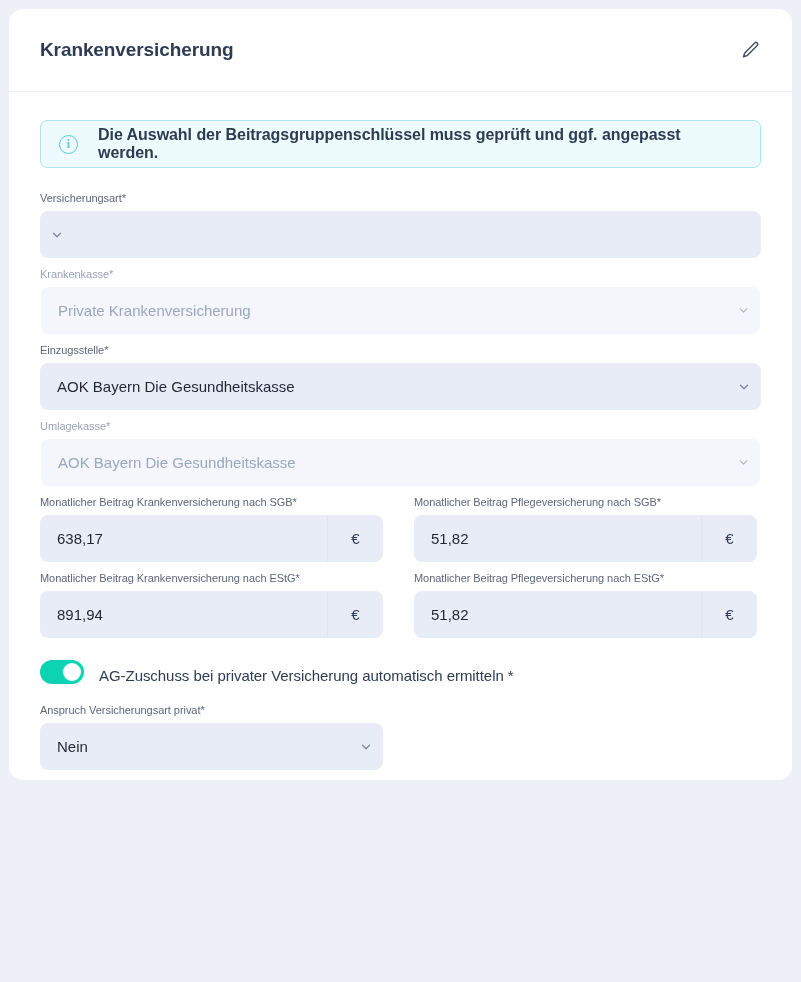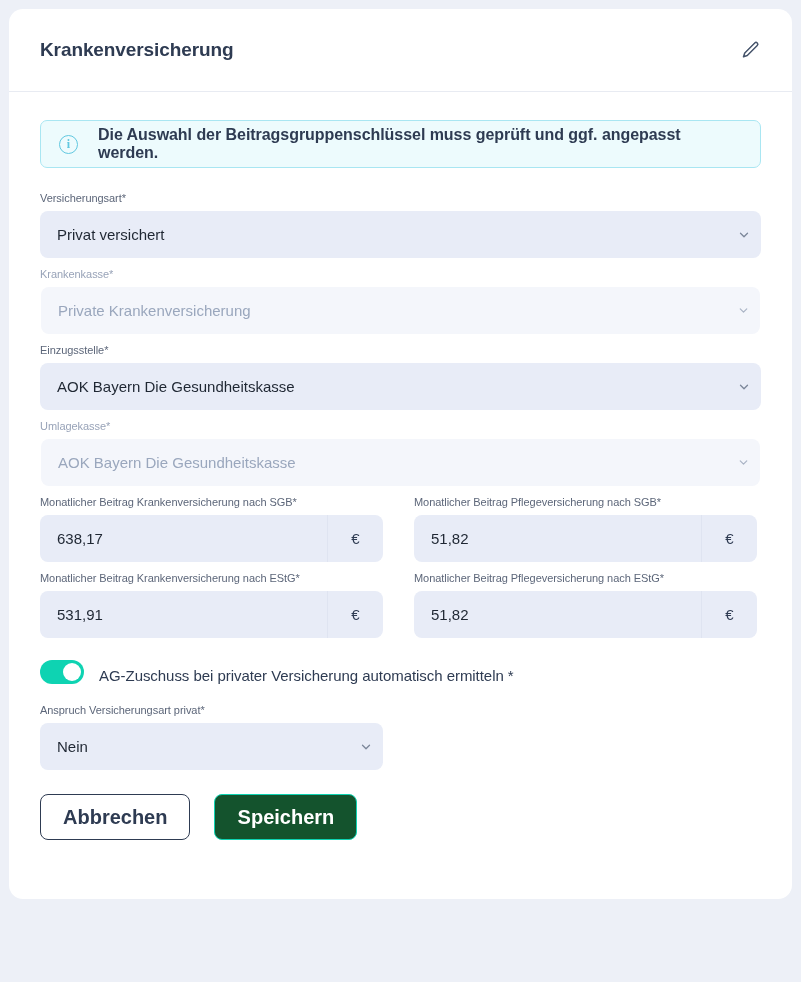--- a/index.html
+++ b/index.html
@@ -14,21 +14,21 @@
     background: #edf0f7;
     font-family: "Liberation Sans", sans-serif;
     -webkit-font-smoothing: antialiased;
   }
 
   .card {
     position: absolute;
     left: 9px;
     top: 9px;
     width: 783px;
-    height: 890px;
+    height: 771px;
     background: #ffffff;
     border-radius: 14px;
     overflow: hidden;
   }
 
   
   .card-header {
     height: 83px;
     border-bottom: 1px solid #e8ebf2;
     display: flex;
@@ -254,21 +254,20 @@
   <div class="card-body">
 
     <div class="info-banner">
       <div class="info-icon">i</div>
       <div class="info-text">Die Auswahl der Beitragsgruppenschlüssel muss geprüft und ggf. angepasst werden.</div>
     </div>
 
     <div class="field">
       <label class="field-label">Versicherungsart*</label>
       <div class="control w-full">
-        <span class="control-value">Privat versichert</span>
         <span class="chevron">
           <svg width="14" height="14" viewBox="0 0 24 24" fill="none" stroke="currentColor" stroke-width="2.2" stroke-linecap="round" stroke-linejoin="round">
               <polyline points="6 9 12 15 18 9"></polyline>
             </svg>
         </span>
       </div>
     </div>
 
     <div class="field">
       <label class="field-label is-disabled">Krankenkasse*</label>
@@ -320,21 +319,21 @@
           <span class="control-value">51,82</span>
           <span class="currency-suffix">€</span>
         </div>
       </div>
     </div>
 
     <div class="row">
       <div class="field">
         <label class="field-label">Monatlicher Beitrag Krankenversicherung nach EStG*</label>
         <div class="control currency w-half">
-          <span class="control-value">531,91</span>
+          <span class="control-value">891,94</span>
           <span class="currency-suffix">€</span>
         </div>
       </div>
       <div class="field">
         <label class="field-label">Monatlicher Beitrag Pflegeversicherung nach EStG*</label>
         <div class="control currency w-half">
           <span class="control-value">51,82</span>
           <span class="currency-suffix">€</span>
         </div>
       </div>

